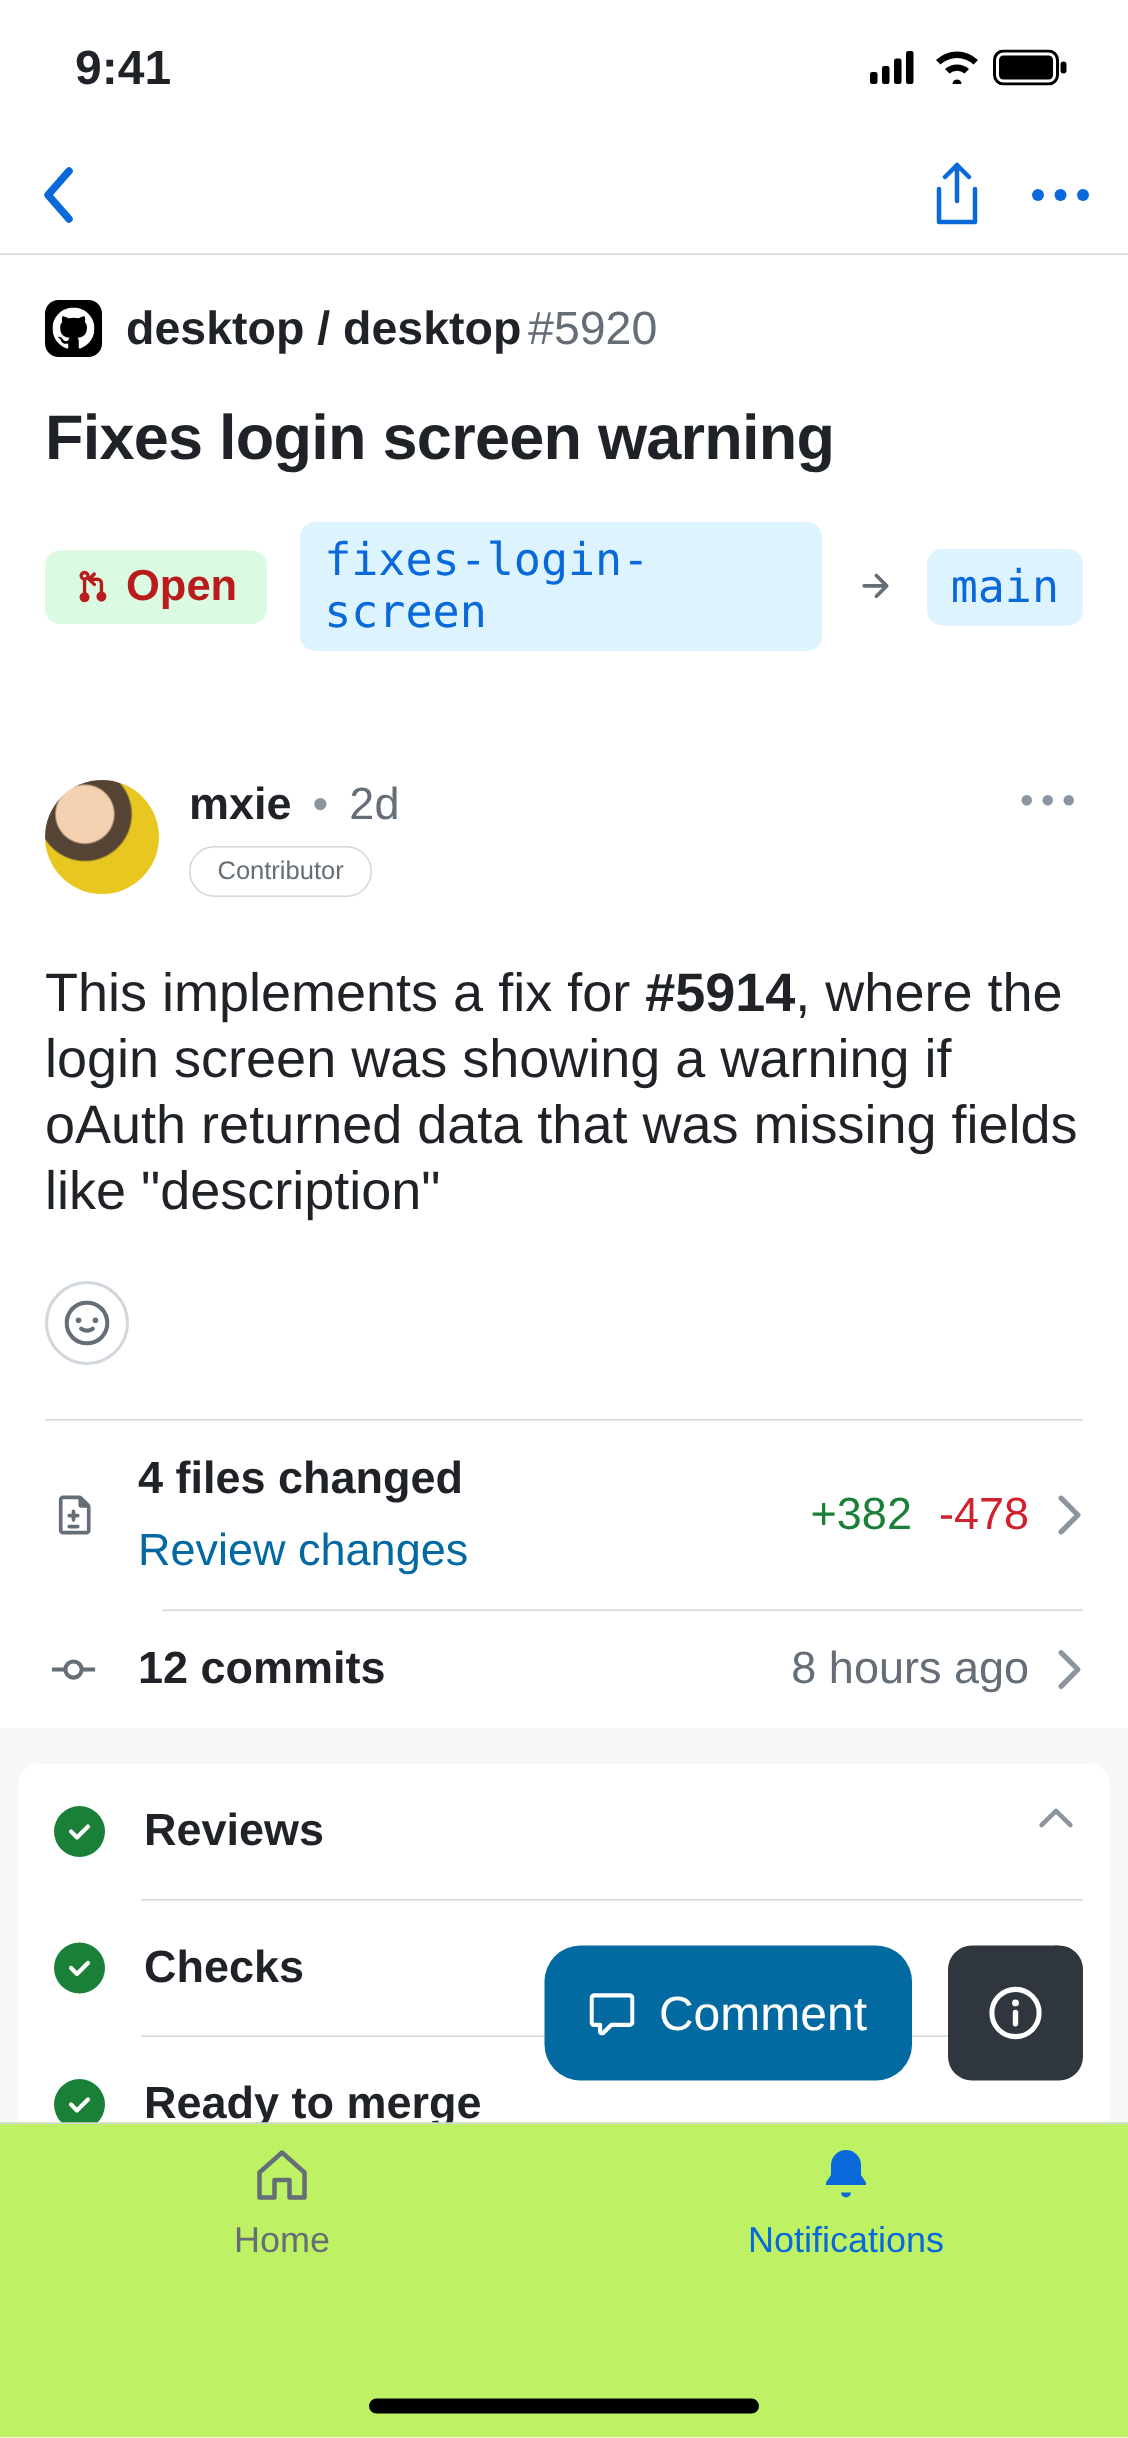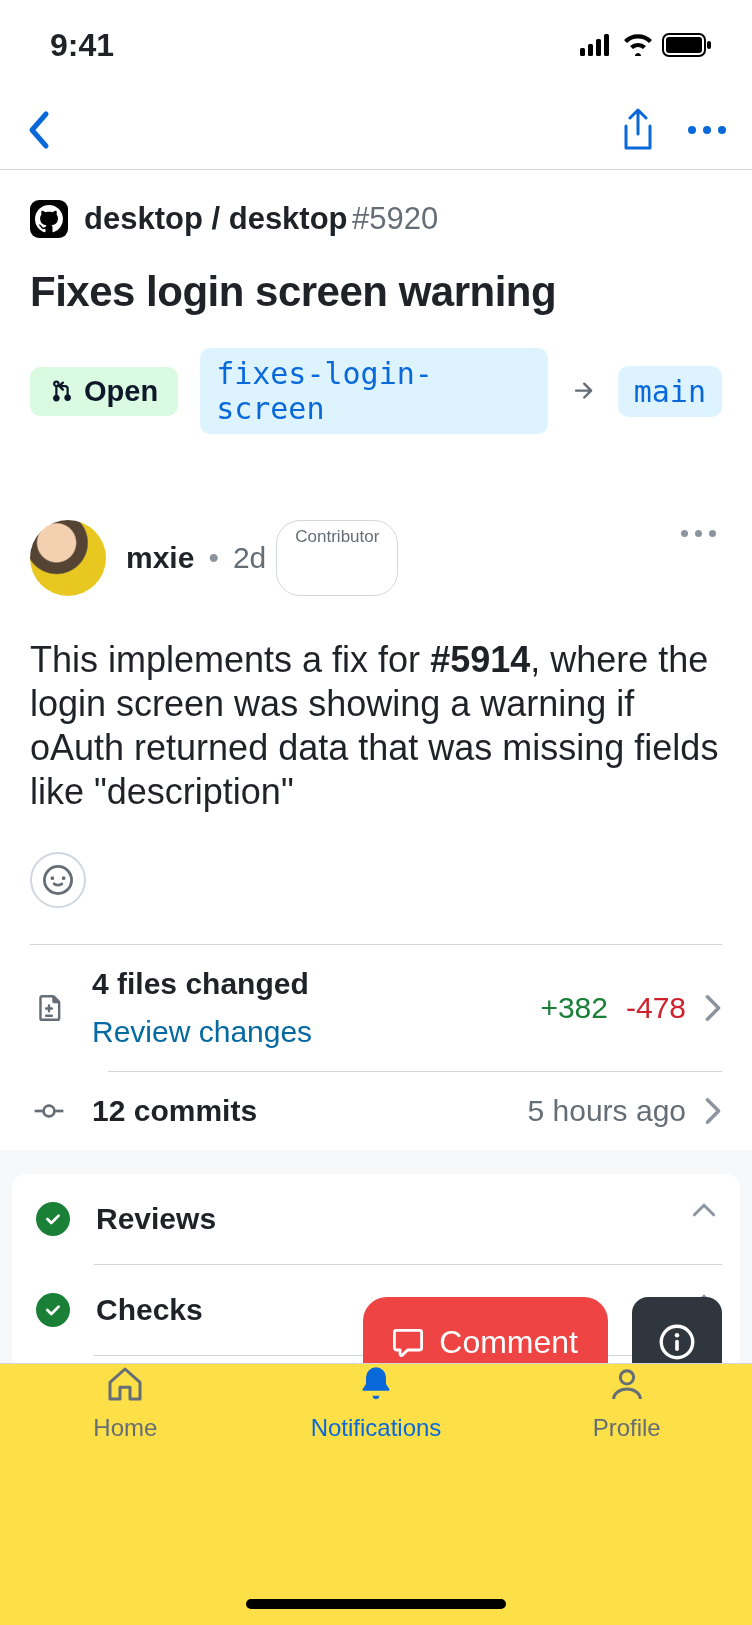--- a/index.html
+++ b/index.html
@@ -36,34 +36,34 @@
 .more-dots span { width: 8px; height: 8px; border-radius: 50%; background: #0969da; }
 .content { padding: 30px 30px 0 30px; }
 .repo-line { display: flex; align-items: center; gap: 16px; }
 .gh-logo { width: 38px; height: 38px; border-radius: 9px; background: #000; display:flex; align-items:center; justify-content:center; }
 .repo-path { font-size: 31px; font-weight: 600; color: #1f2328; }
 .repo-number { font-size: 31px; font-weight: 400; color: #656d76; }
 .pr-title { font-size: 42px; font-weight: 800; margin-top: 30px; letter-spacing: -0.5px; }
 .badge-row { display: flex; align-items: center; gap: 22px; margin-top: 32px; }
 .open-badge {
   display: flex; align-items: center; gap: 10px;
-  background: #dafbe1; color: #0f172a;
+  background: #dafbe1; color: #b91c1c;
   padding: 8px 20px; border-radius: 10px;
   font-size: 29px; font-weight: 600;
 }
 .branch-pill {
   font-family: ui-monospace, SFMono-Regular, "SF Mono", Menlo, monospace;
   background: #ddf4ff; color: #0969da;
   padding: 8px 16px; border-radius: 10px;
   font-size: 30px;
 }
 .arrow-right { color: #656d76; }
 .author-block { display: flex; gap: 20px; margin-top: 86px; position: relative; }
 .avatar { width: 76px; height: 76px; border-radius: 50%; background: radial-gradient(circle at 35% 30%, #f3d1b0 0 26%, #543 28% 42%, #e8c820 44% 100%); flex-shrink:0; }
-.author-meta { display: flex; flex-direction: row; gap: 10px; }
+.author-meta { display: flex; flex-direction: column; gap: 10px; }
 .author-line { display: flex; align-items: center; gap: 14px; font-size: 30px; }
 .author-name { font-weight: 700; }
 .dot-sep { color: #8c959f; }
 .author-time { color: #656d76; }
 .contrib-badge {
   border: 1px solid #d0d7de; border-radius: 24px;
   padding: 6px 18px; font-size: 17px; color: #656d76;
   width: fit-content;
 }
 .author-more { position: absolute; right: 6px; top: 10px; display:flex; gap:7px; }
@@ -100,32 +100,32 @@
 .gap-bg .card-panel{ margin: 0 12px; padding: 0 18px;}
 .panel-row {
   display:flex; align-items:flex-start; gap: 26px;
   padding: 28px 6px;
 }
 .panel-divider { border-bottom:1px solid #d0d7de; margin-left: 64px; }
 .check-circle { width:34px; height:34px; border-radius:50%; background:#1a7f37; display:flex; align-items:center; justify-content:center; flex-shrink:0;}
 .panel-title { font-size: 30px; font-weight: 600; flex:1;}
 .float-buttons { position:absolute; right:30px; bottom:238px; display:flex; gap:24px; }
 .comment-btn {
-  background:#ef4444; color:#fff; border-radius:24px;
+  background:#0369a1; color:#fff; border-radius:24px;
   padding: 22px 30px; display:flex; align-items:center; gap:16px;
   font-size:32px; font-weight:500;
 }
 .info-btn {
   width:90px; height:90px; background:#2f363d; border-radius:16px;
   display:flex; align-items:center; justify-content:center; color:#fff;
 }
 .tab-bar {
-  position:absolute; bottom:0; left:0; right:0; height:262px;
-  border-top:1px solid #d0d7de; background:#fde047;
-  display:flex; 
+  position:absolute; bottom:0; left:0; right:0; height:210px;
+  border-top:1px solid #d0d7de; background:#bef264;
+  display:flex; padding-top:14px;
 }
 .tab { flex:1; display:flex; flex-direction:column; align-items:center; gap:10px; color:#656d76; }
 .tab.active { color:#0969da; }
 .tab-label { font-size:24px; font-weight:500; }
 .home-indicator { position:absolute; bottom:16px; left:50%; transform:translateX(-50%); width:260px; height:10px; background:#000; border-radius:10px; }
 svg { display:block; }
 </style>
 </head>
 <body>
 
@@ -254,21 +254,21 @@
         <svg width="30" height="18" viewBox="0 0 16 10">
             <circle cx="8" cy="5" r="3" fill="none" stroke="currentColor" stroke-width="1.5"></circle>
             <line x1="0" y1="5" x2="5" y2="5" stroke="currentColor" stroke-width="1.5"></line>
             <line x1="11" y1="5" x2="16" y2="5" stroke="currentColor" stroke-width="1.5"></line>
           </svg>
       </div>
       <div class="list-main">
         <div class="list-title">12 commits</div>
       </div>
       <div class="list-right">
-        <span>5 hours ago</span>
+        <span>8 hours ago</span>
         <svg class="chev" width="18" height="28" viewBox="0 0 12 20">
             <path d="M2 2 L10 10 L2 18" stroke="currentColor" stroke-width="2.5" fill="none" stroke-linecap="round" stroke-linejoin="round"></path>
           </svg>
       </div>
     </div>
   </div>
 
   <div class="gap-bg">
     <div class="card-panel">
       <div class="panel-row">
@@ -329,21 +329,14 @@
         <path fill="none" stroke="currentColor" stroke-width="1.8" d="M3 11 L12 3 L21 11 V21 H15 V14 H9 V21 H3 Z" stroke-linejoin="round"></path>
       </svg>
     <span class="tab-label">Home</span>
   </div>
   <div class="tab active">
     <svg width="40" height="40" viewBox="0 0 24 24">
         <path fill="currentColor" d="M12 2a6 6 0 00-6 6v4l-2 3v1h16v-1l-2-3V8a6 6 0 00-6-6zm-2 17a2 2 0 004 0h-4z"></path>
       </svg>
     <span class="tab-label">Notifications</span>
   </div>
-  <div class="tab">
-    <svg width="40" height="40" viewBox="0 0 24 24">
-        <circle cx="12" cy="8" r="4" fill="none" stroke="currentColor" stroke-width="1.8"></circle>
-        <path d="M4 21 a8 6 0 0 1 16 0" fill="none" stroke="currentColor" stroke-width="1.8"></path>
-      </svg>
-    <span class="tab-label">Profile</span>
-  </div>
 </div>
 <div class="home-indicator"></div>
 
 </body></html>

